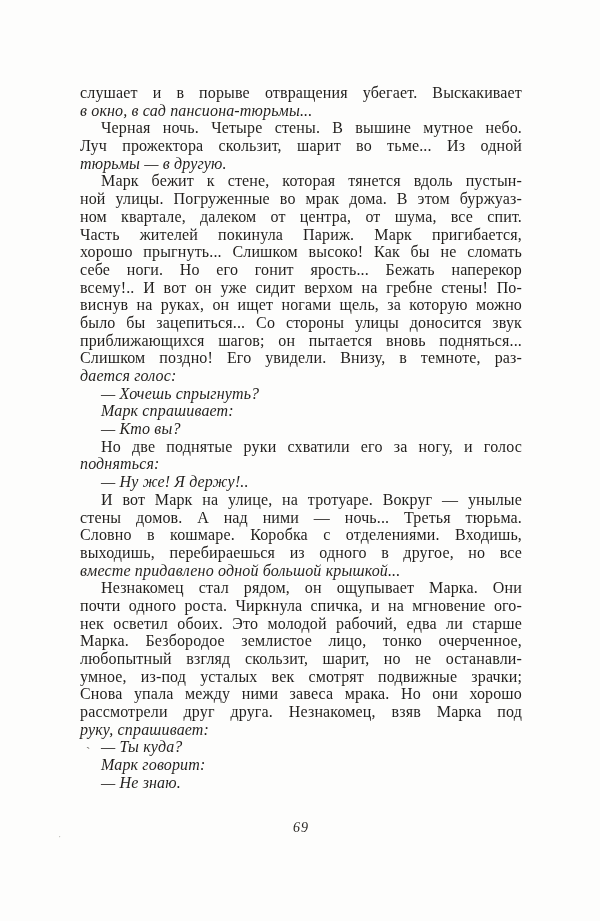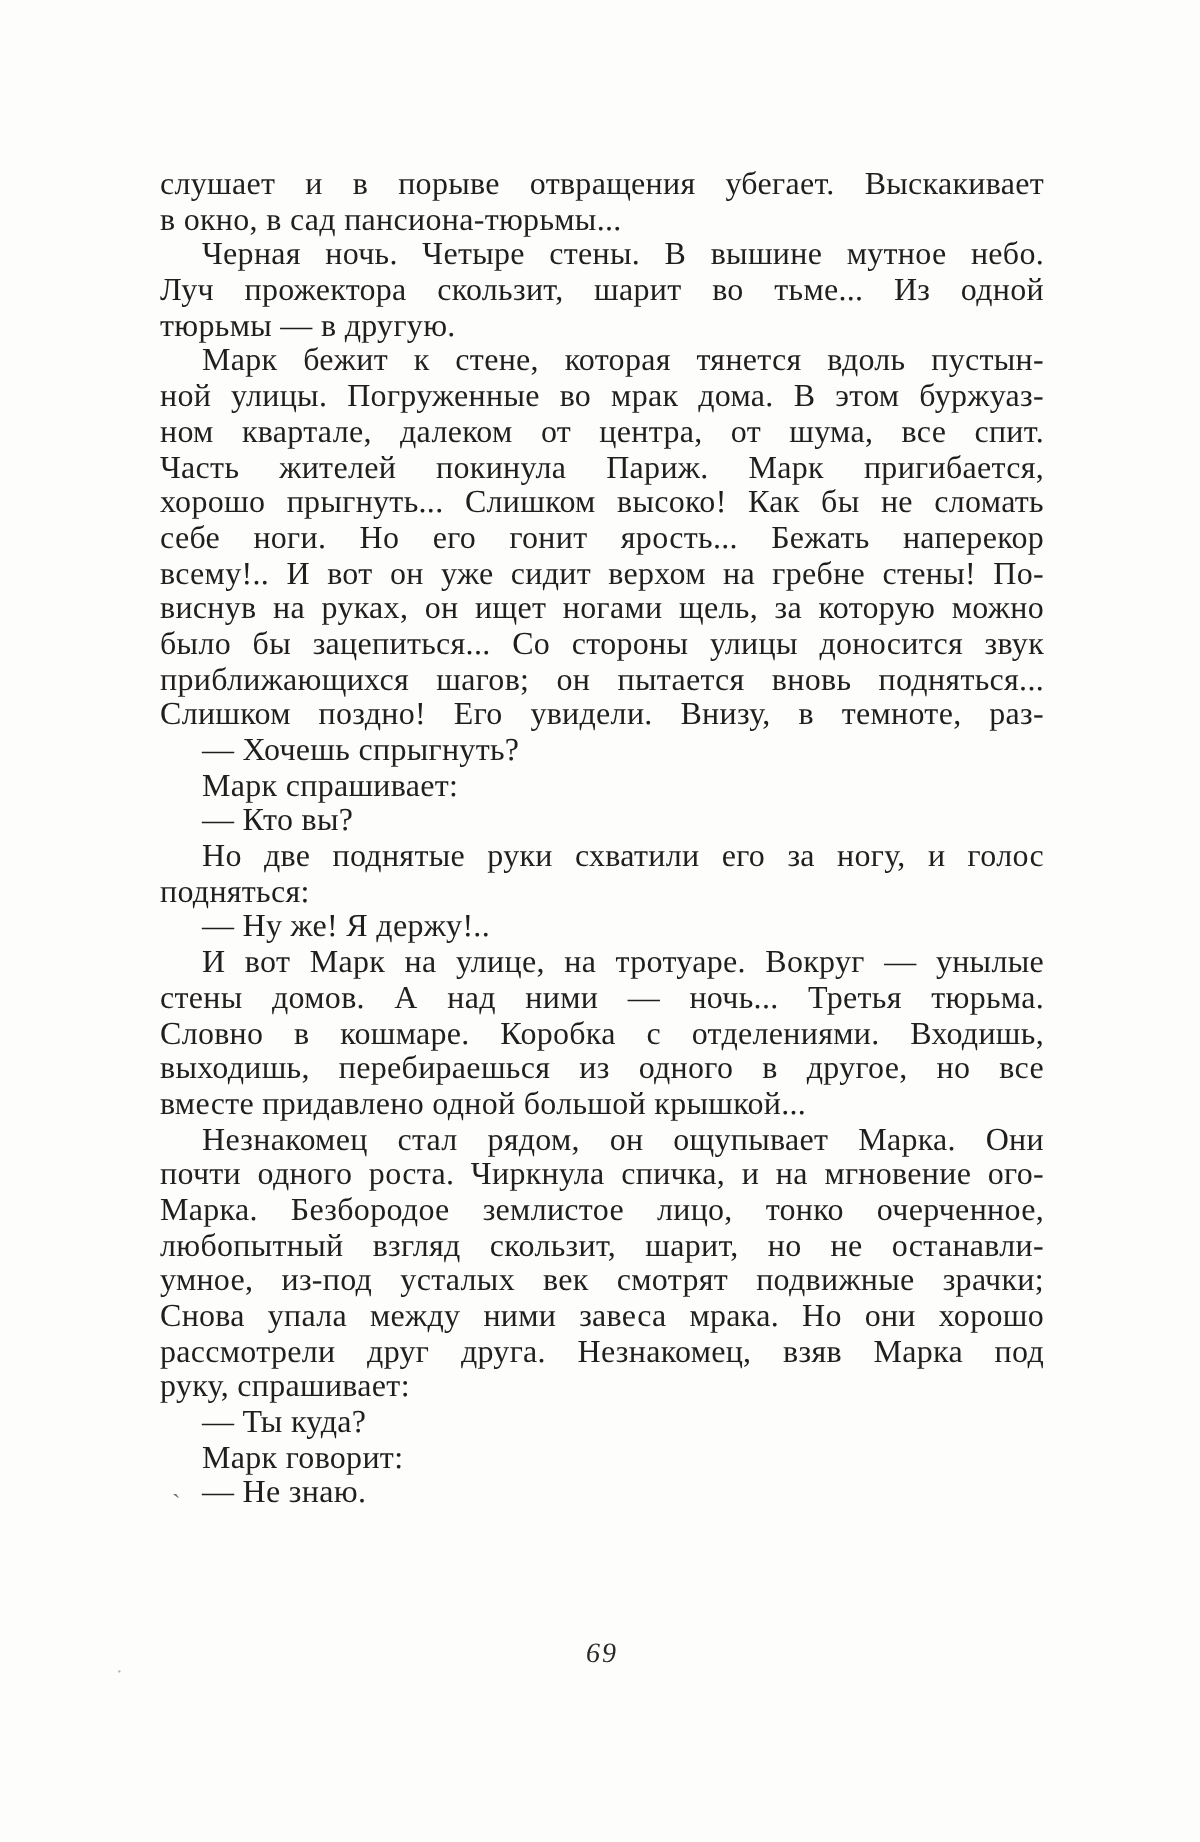--- a/index.html
+++ b/index.html
@@ -31,20 +31,21 @@
   }
   .line {
     height: 17.7px;
     text-align: justify;
     text-align-last: justify;
     white-space: normal;
   }
   .line.last {
     text-align: right;
     text-align-last: left;
+    font-style: italic;
   }
   .line.indent {
     text-indent: 21px;
   }
   .page-number {
     position: absolute;
     left: 80px;
     top: 820px;
     width: 442px;
     text-align: center;
@@ -87,33 +88,35 @@
       <div class="line">ной улицы. Погруженные во мрак дома. В этом буржуаз-</div>
       <div class="line">ном квартале, далеком от центра, от шума, все спит.</div>
       <div class="line">Часть жителей покинула Париж. Марк пригибается,</div>
       <div class="line">хорошо прыгнуть... Слишком высоко! Как бы не сломать</div>
       <div class="line">себе ноги. Но его гонит ярость... Бежать наперекор</div>
       <div class="line">всему!.. И вот он уже сидит верхом на гребне стены! По-</div>
       <div class="line">виснув на руках, он ищет ногами щель, за которую можно</div>
       <div class="line">было бы зацепиться... Со стороны улицы доносится звук</div>
       <div class="line">приближающихся шагов; он пытается вновь подняться...</div>
       <div class="line">Слишком поздно! Его увидели. Внизу, в темноте, раз-</div>
+      <div class="line last">дается голос:</div>
       <div class="line indent last">— Хочешь спрыгнуть?</div>
       <div class="line indent last">Марк спрашивает:</div>
       <div class="line indent last">— Кто вы?</div>
       <div class="line indent">Но две поднятые руки схватили его за ногу, и голос</div>
       <div class="line last">подняться:</div>
       <div class="line indent last">— Ну же! Я держу!..</div>
       <div class="line indent">И вот Марк на улице, на тротуаре. Вокруг — унылые</div>
       <div class="line">стены домов. А над ними — ночь... Третья тюрьма.</div>
       <div class="line">Словно в кошмаре. Коробка с отделениями. Входишь,</div>
       <div class="line">выходишь, перебираешься из одного в другое, но все</div>
       <div class="line last">вместе придавлено одной большой крышкой...</div>
       <div class="line indent">Незнакомец стал рядом, он ощупывает Марка. Они</div>
       <div class="line">почти одного роста. Чиркнула спичка, и на мгновение ого-</div>
+      <div class="line">нек осветил обоих. Это молодой рабочий, едва ли старше</div>
       <div class="line">Марка. Безбородое землистое лицо, тонко очерченное,</div>
       <div class="line">любопытный взгляд скользит, шарит, но не останавли-</div>
       <div class="line">умное, из-под усталых век смотрят подвижные зрачки;</div>
       <div class="line">Снова упала между ними завеса мрака. Но они хорошо</div>
       <div class="line">рассмотрели друг друга. Незнакомец, взяв Марка под</div>
       <div class="line last">руку, спрашивает:</div>
       <div class="line indent last">— Ты куда?</div>
       <div class="line indent last">Марк говорит:</div>
       <div class="line indent last">— Не знаю.</div>
     </div>

